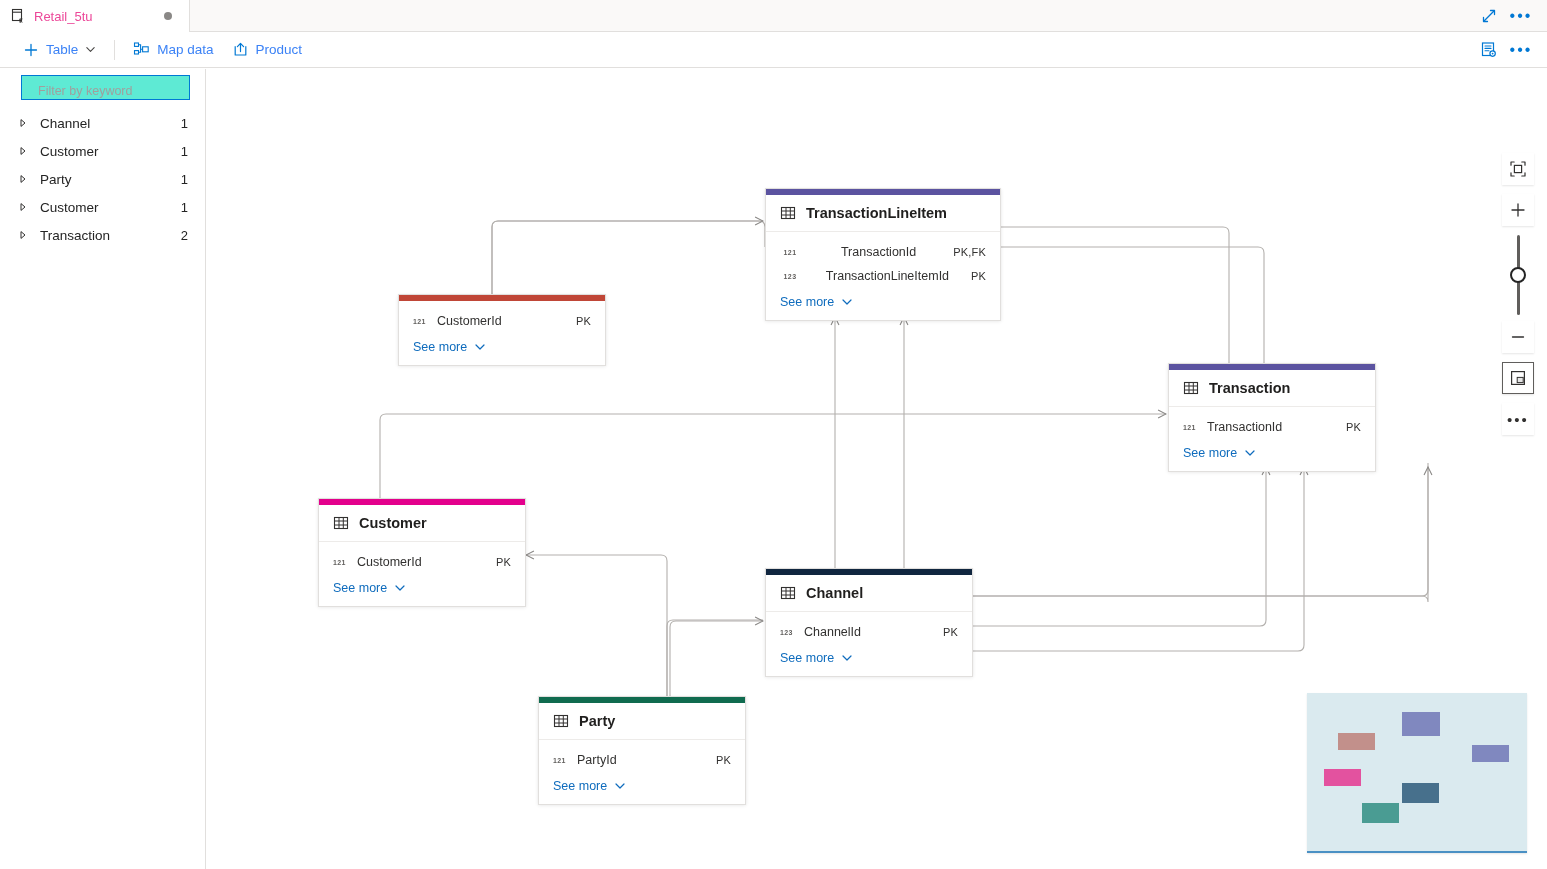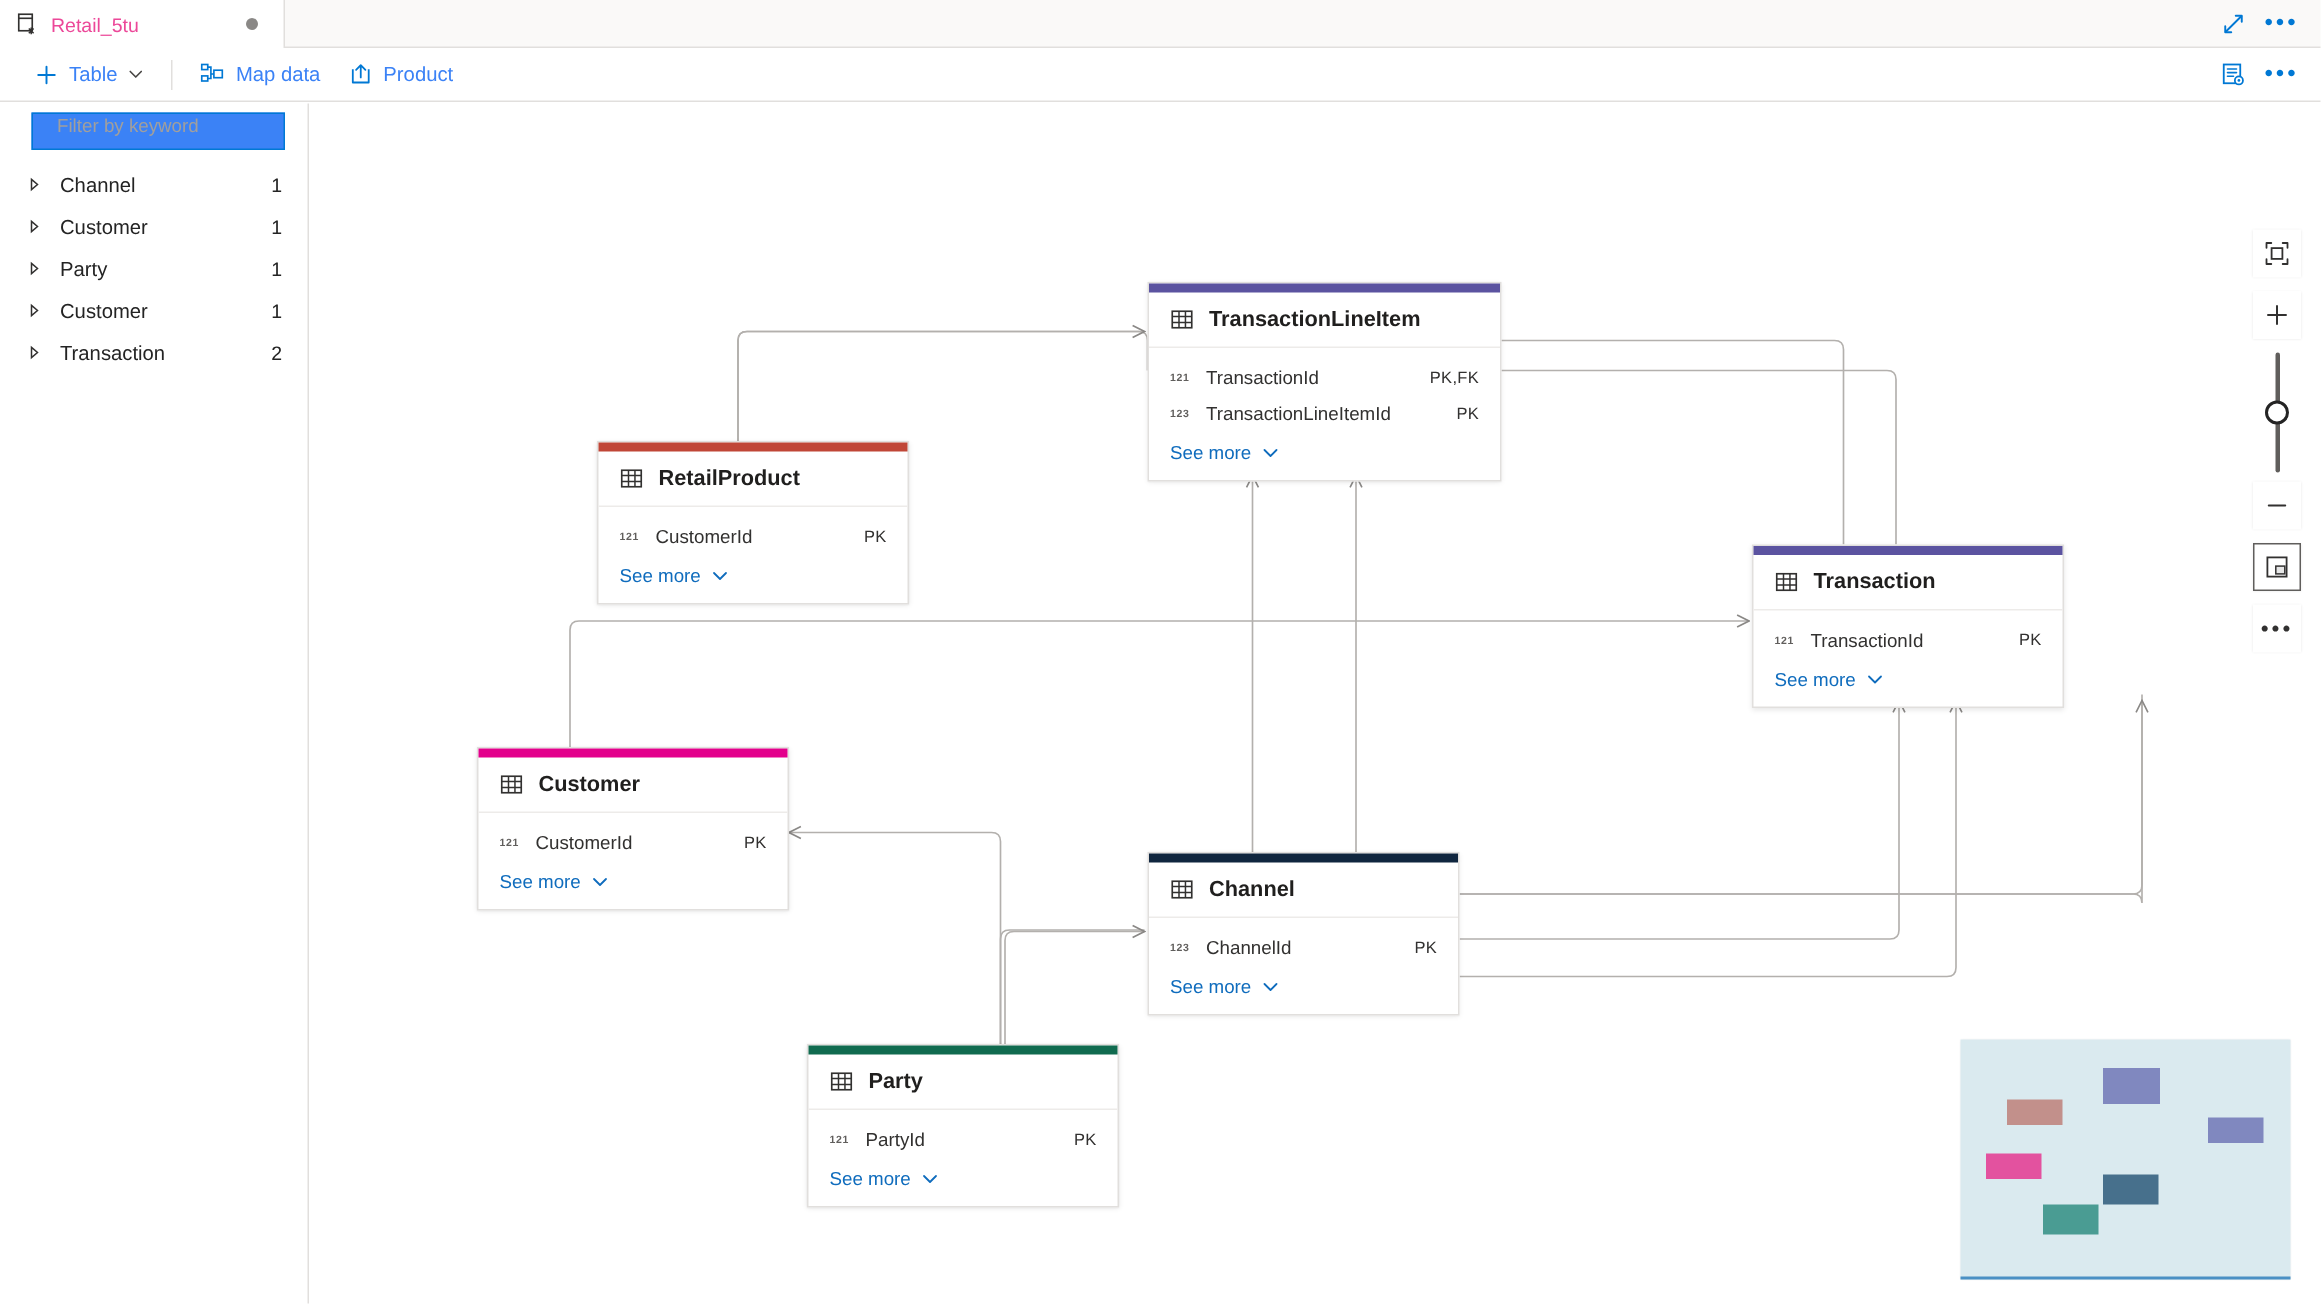--- a/index.html
+++ b/index.html
@@ -94,22 +94,22 @@
   .collapse-btn {
     position: absolute; right: 8px; top: 4px;
     width: 26px; height: 26px;
     display: flex; align-items: center; justify-content: center;
     cursor: pointer; color: #323130; font-size: 13px;
   }
   .filterbox {
     margin: 6px 16px 0 21px;
     height: 25px; width: 169px;
     border: 1px solid #0078d4;
-    background: #3b82f6;
-    display: flex; align-items: flex-start;
+    background: #5eead4;
+    display: flex; align-items: flex-end;
     padding: 0 7px; gap: 7px;
   }
   .filterbox input {
     border: 0; outline: 0; flex: 1;
     font-family: "Liberation Sans", sans-serif;
     font-size: 12.5px; color: #323130;
     background: transparent;
   }
   .filterbox input::placeholder { color: #a19f9d; }
   .tablelist { margin-top: 9px; }
@@ -374,21 +374,21 @@
       <path d="M766 557 L1053 557 Q1059 557 1059 551 L1059 398"></path>
       <path d="M766 582 L1091 582 Q1097 582 1097 576 L1097 398"></path>
 
       <path d="M460 627 L460 492 Q460 486 454 486 L323 486 L319 486"></path>
 
       <path d="M460 627 L460 557 Q460 551 466 551 L552 551 L556 551" style="marker-end:none"></path>
       <path d="M463 627 L463 558 Q463 552 469 552 L552 552 L556 552"></path>
     </g>
   </svg>
 
-  <div class="card" style="left:558px; top:119px; width:236px;">
+  <div class="card" style="left:558px; top:119px; width:236px;text-align:center;">
     <div class="card-bar" style="background:#5b53a0;"></div>
     <div class="card-head">
       <svg width="16" height="16" viewBox="0 0 16 16">
         <rect x="1.5" y="2.5" width="13" height="11" fill="none" stroke="#323130" stroke-width="1.1"></rect>
         <path d="M1.5 6 H14.5 M1.5 10 H14.5 M6 2.5 V13.5 M10.3 2.5 V13.5" stroke="#323130" stroke-width="1"></path>
       </svg>
       <span class="card-title">TransactionLineItem</span>
     </div>
     <div class="card-body">
       <div class="field">
@@ -405,27 +405,20 @@
         <span>See more</span>
         <svg class="chev-down" width="12" height="12" viewBox="0 0 12 12">
           <path d="M2 4 L6 8 L10 4" fill="none" stroke="#0f6cbd" stroke-width="1.2" stroke-linecap="round" stroke-linejoin="round"></path>
         </svg>
       </div>
     </div>
   </div>
 
   <div class="card" style="left:191px; top:225px; width:208px;">
     <div class="card-bar" style="background:#c04637;"></div>
-    <div class="card-head">
-      <svg width="16" height="16" viewBox="0 0 16 16">
-        <rect x="1.5" y="2.5" width="13" height="11" fill="none" stroke="#323130" stroke-width="1.1"></rect>
-        <path d="M1.5 6 H14.5 M1.5 10 H14.5 M6 2.5 V13.5 M10.3 2.5 V13.5" stroke="#323130" stroke-width="1"></path>
-      </svg>
-      <span class="card-title">RetailProduct</span>
-    </div>
     <div class="card-body">
       <div class="field">
         <span class="ftype">121</span>
         <span class="fname">CustomerId</span>
         <span class="fkey">PK</span>
       </div>
       <div class="seemore">
         <span>See more</span>
         <svg class="chev-down" width="12" height="12" viewBox="0 0 12 12">
           <path d="M2 4 L6 8 L10 4" fill="none" stroke="#0f6cbd" stroke-width="1.2" stroke-linecap="round" stroke-linejoin="round"></path>

